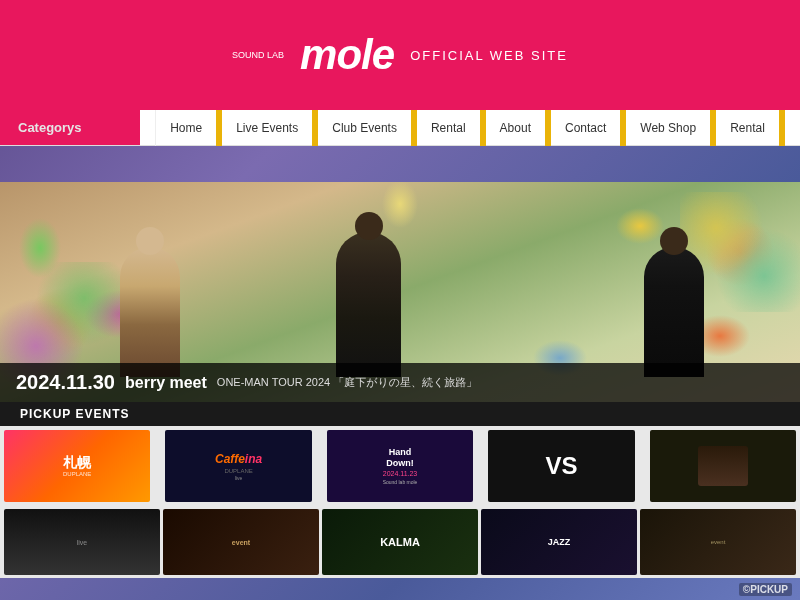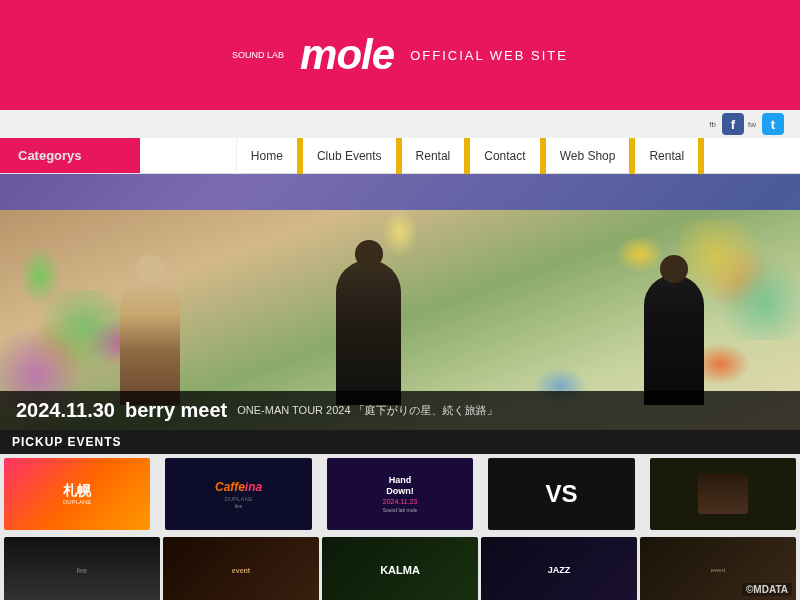--- a/index.html
+++ b/index.html
@@ -151,37 +151,37 @@
       display: flex;
       align-items: center;
       gap: 10px;
     }
     .caption-date {
       font-size: 20px;
       font-weight: 900;
       color: white;
     }
     .caption-artist {
-      font-size: 20px;
+      font-size: 16px;
       font-weight: 900;
       color: white;
     }
     .caption-event {
       font-size: 11px;
       color: #ddd;
     }
     
     .pickup-section {
       background: white;
       flex-shrink: 0;
     }
     .pickup-header {
       background: #1a1a1a;
       color: white;
-      padding: 5px 12px;
+      padding: 5px 20px;
       font-size: 12px;
       font-weight: bold;
       letter-spacing: 1px;
     }
     .pickup-grid {
       display: flex;
       gap: 15px;
       padding: 4px;
       background: #e8e8e8;
       height: 80px;
@@ -383,39 +383,31 @@
 <div class="outer-wrapper">
 
   <div class="header">
     <div class="header-logo">
       <span class="logo-sound-lab">Sound Lab</span>
       <span class="logo-mole">mole</span>
       <span class="logo-official">OFFICIAL WEB SITE</span>
     </div>
   </div>
 
-  <div class="social-bar">
-    <span class="social-label">fb</span>
-    <div class="social-icon fb-icon">
-      <span>f</span>
-    </div>
-    <span class="social-label">tw</span>
-    <div class="social-icon tw-icon">
-      <span>t</span>
-    </div>
-  </div>
 
   <div class="nav-bar">
     <div class="nav-categorys">
       <span>Categorys</span>
     </div>
     <div class="nav-links">
       <a class="nav-link">Home</a>
+      <a class="nav-link">Live Events</a>
       <a class="nav-link">Club Events</a>
       <a class="nav-link">Rental</a>
+      <a class="nav-link">About</a>
       <a class="nav-link">Contact</a>
       <a class="nav-link">Web Shop</a>
       <a class="nav-link">Rental</a>
     </div>
   </div>
 
   <div class="main-image-area">
     <div class="floral-bg"></div>
     <div class="scene-flowers-left"></div>
     <div class="scene-flowers-right"></div>
@@ -512,13 +504,13 @@
       <div class="bottom-thumb bthumb-5">
         <div style="background: linear-gradient(135deg, #1a1408 0%, #3a2818 100%); height:100%; display:flex; align-items:center; justify-content:center;">
           <div style="color:#a09060; font-size:6px;">event</div>
         </div>
       </div>
     </div>
   </div>
 
 </div>
 
-<div class="copyright">©MDATA</div>
+<div class="copyright">©PICKUP</div>
 
 </body></html>

